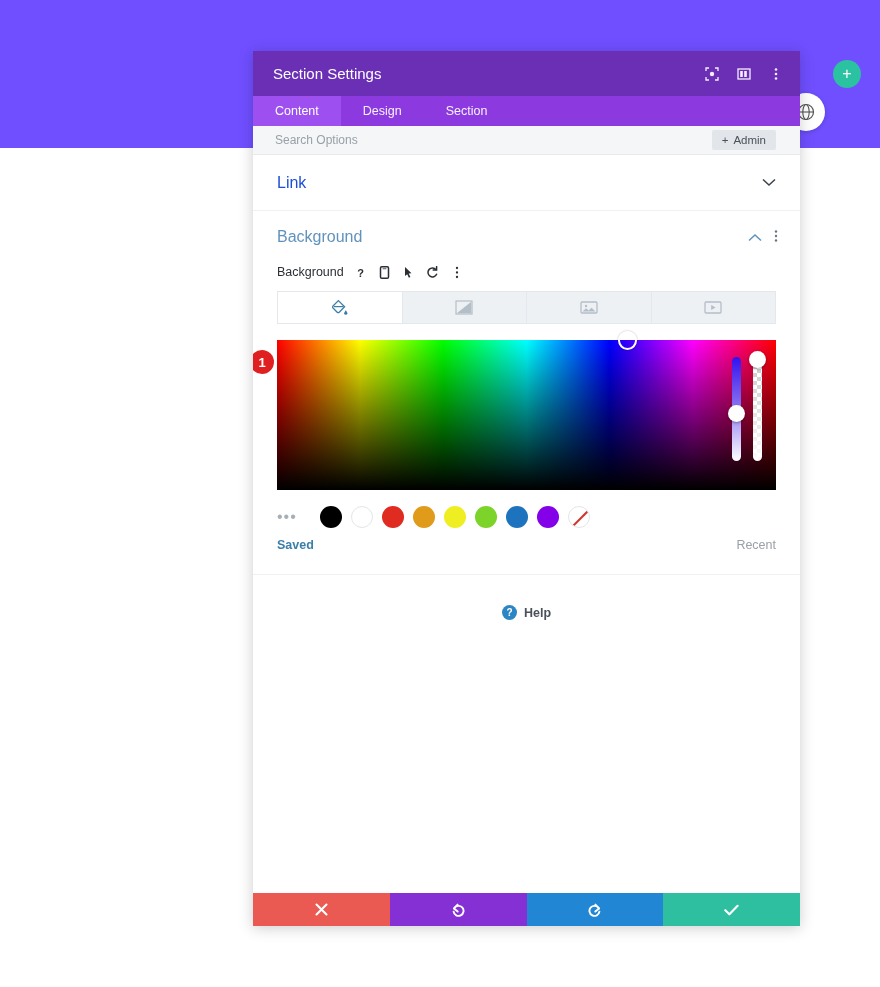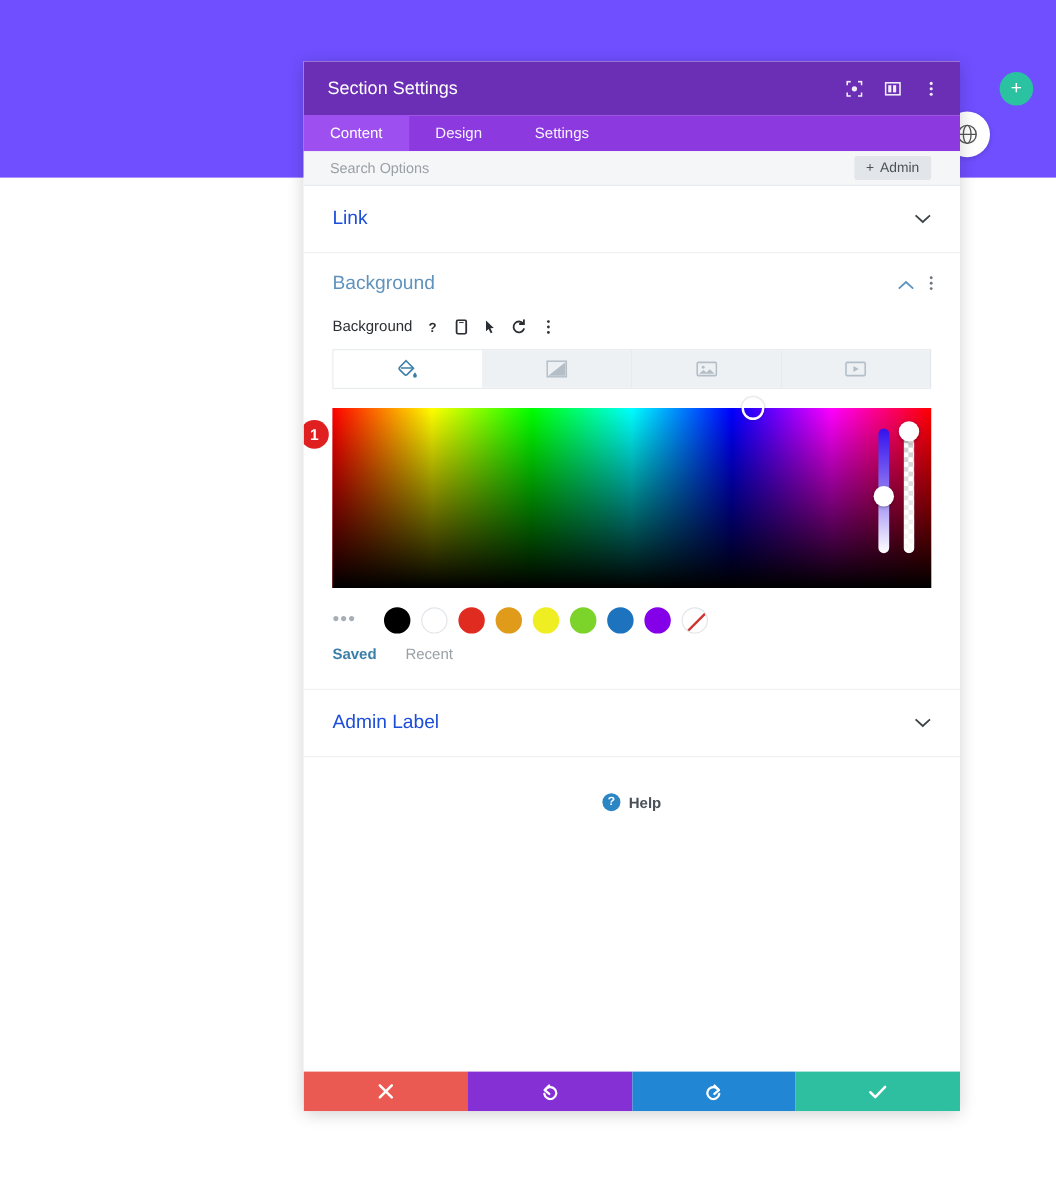--- a/index.html
+++ b/index.html
@@ -358,22 +358,22 @@
     content: "";
     position: absolute;
     left: -2px; top: 9.5px;
     width: 28px; height: 2px;
     background: #d0342c;
     transform: rotate(-45deg);
   }
 
   .saved-recent {
     display: flex;
-    justify-content: flex-start;
-    gap: 24px;
+    justify-content: space-between;
+    gap: 8px;
     padding: 10px 24px 0 24px;
     font-size: 12.5px;
   }
   .sr-tab { cursor: pointer; color: #9aa0a6; }
   .sr-tab.active { color: #3b7fa8; font-weight: bold; }
 
   
   .help-row {
     display: flex;
     align-items: center;
@@ -447,21 +447,21 @@
           <circle cx="2" cy="7" r="1.3" fill="#fff"></circle>
           <circle cx="2" cy="11.5" r="1.3" fill="#fff"></circle>
         </svg>
       </div>
     </div>
   </div>
 
   <div class="tab-bar">
     <div class="tab active">Content</div>
     <div class="tab">Design</div>
-    <div class="tab">Settings</div>
+    <div class="tab">Section</div>
   </div>
 
   <div class="search-bar">
     <input class="search-input" type="text" placeholder="Search Options" style="">
     <div class="filter-btn">
       <span>+</span>
       <span>Admin</span>
     </div>
   </div>
 
@@ -588,28 +588,20 @@
         <div class="swatch none"></div>
       </div>
 
       <div class="saved-recent">
         <div class="sr-tab active">Saved</div>
         <div class="sr-tab">Recent</div>
       </div>
 
     </div>
 
-    <div class="collapsed-row">
-      <div class="row-title">Admin Label</div>
-      <div class="chev">
-        <svg width="14" height="9" viewBox="0 0 14 9">
-            <path d="M1 1.5L7 7l6-5.5" fill="none" stroke="#3a4248" stroke-width="1.5"></path>
-          </svg>
-      </div>
-    </div>
 
     <div class="help-row">
       <span class="help-badge">?</span>
       <span class="help-text">Help</span>
     </div>
 
   </div>
 
   <div class="modal-footer">
     <div class="foot-btn" style="background:#eb5a52">

